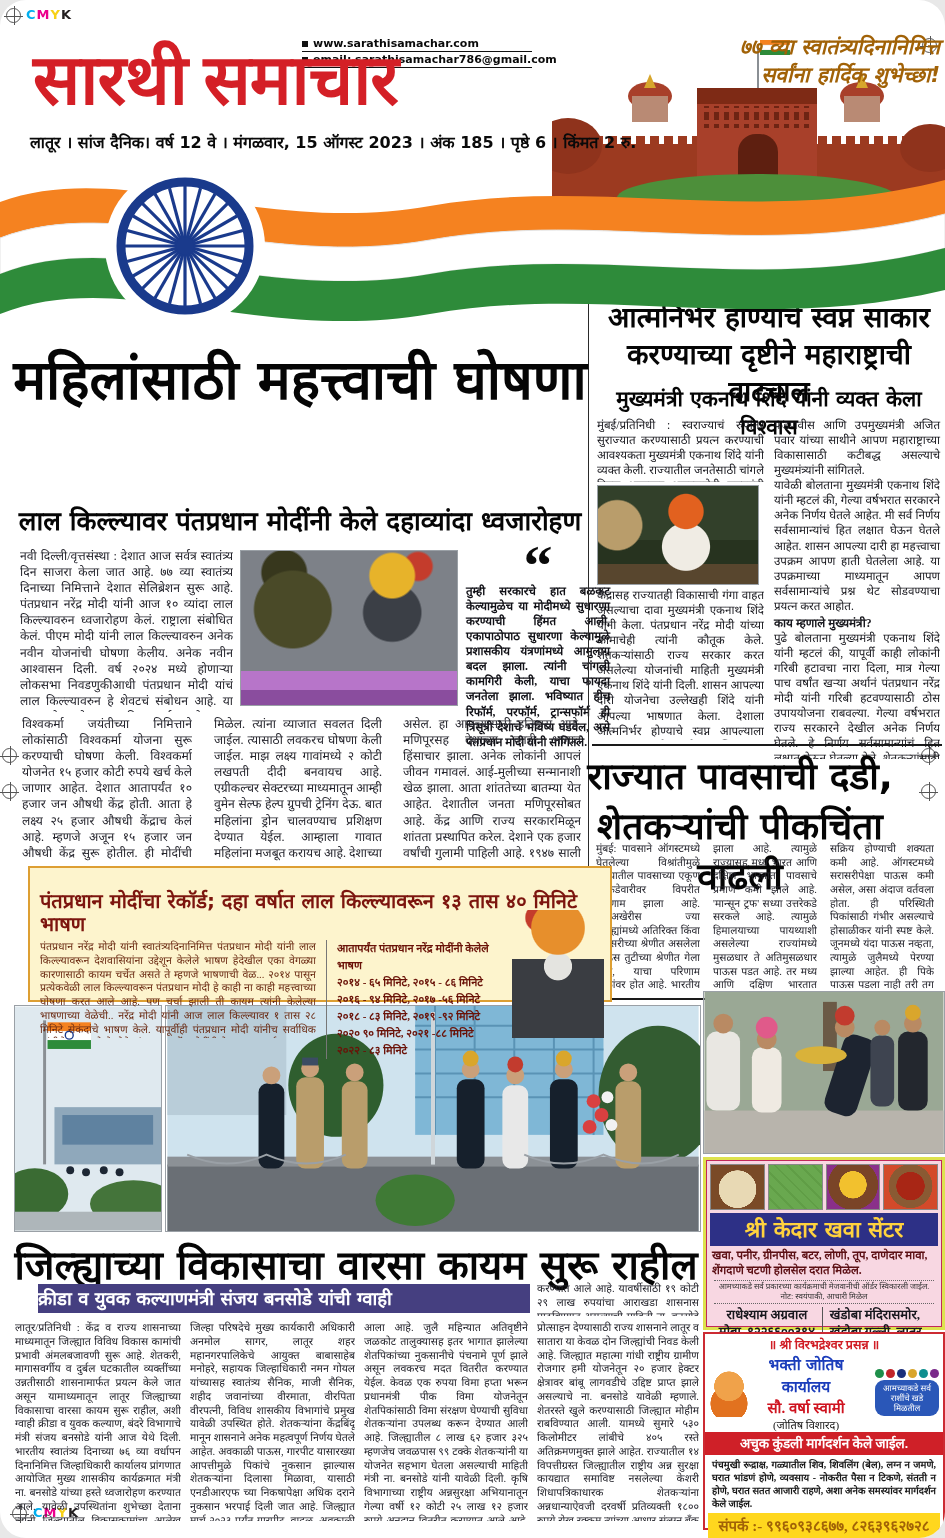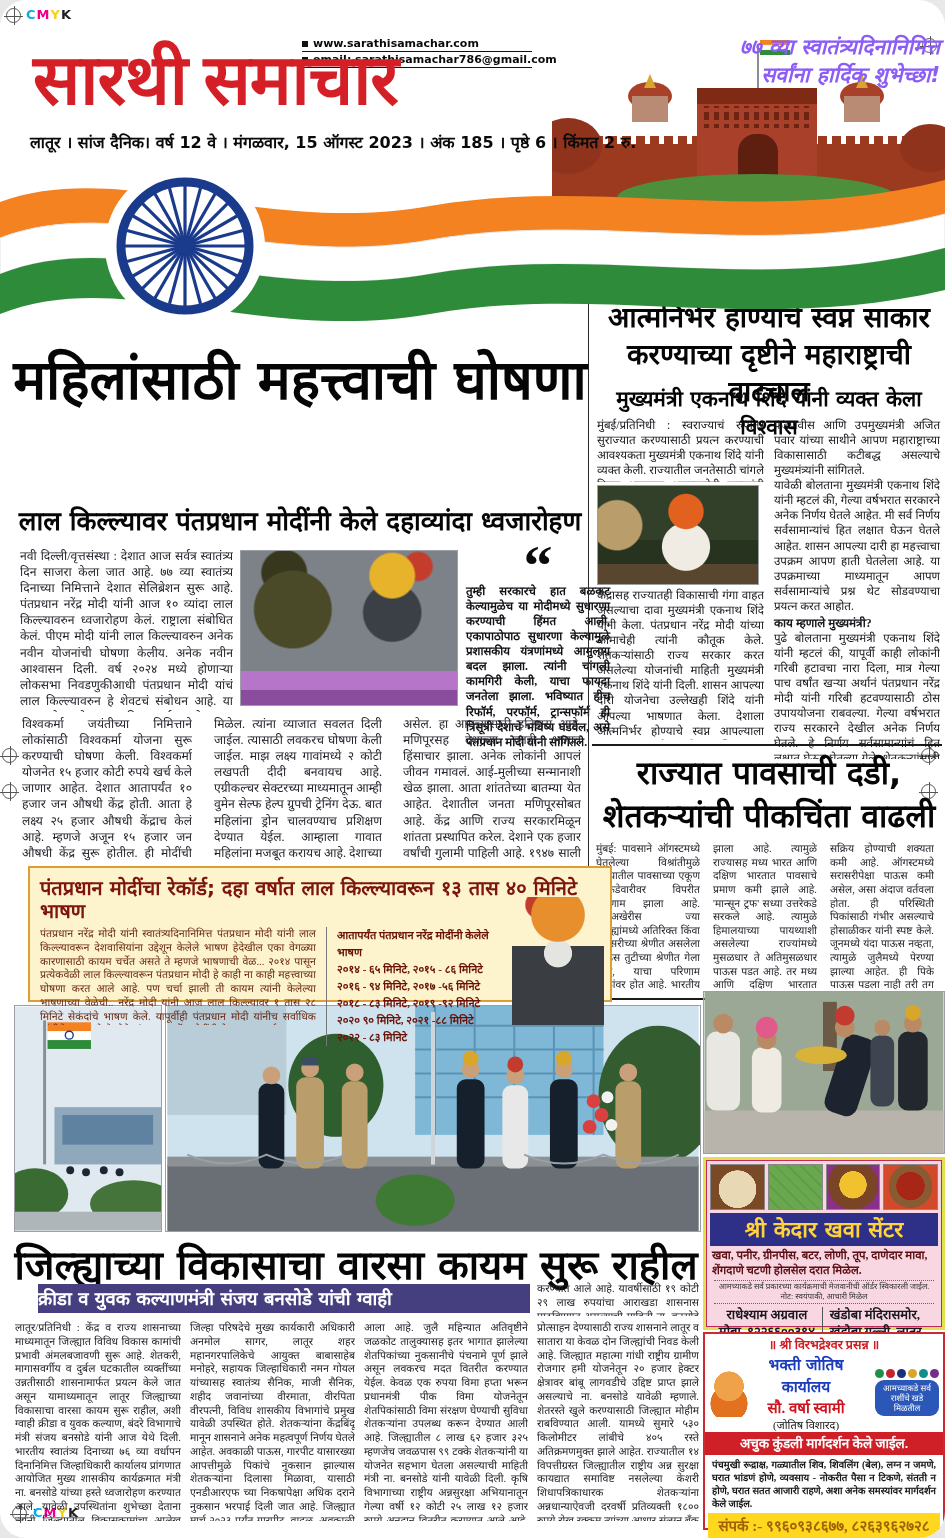--- a/index.html
+++ b/index.html
@@ -16,26 +16,26 @@
   .reg:before{left:50%;top:-3px;bottom:-3px;width:1px;}
   .reg:after{top:50%;left:-3px;right:-3px;height:1px;}
   .cmyk{font-family:"DejaVu Sans", sans-serif;font-weight:700;font-size:13px;letter-spacing:1px;}
   .cmyk span:nth-child(1){color:#00aeef}.cmyk span:nth-child(2){color:#ec008c}
   .cmyk span:nth-child(3){color:#f7d117}.cmyk span:nth-child(4){color:#231f20}
   .contact-row{border-bottom:1.5px solid #111;font-family:"DejaVu Sans", sans-serif;
                font-weight:700;font-size:11px;color:#0a0a0a;padding:1px 0;white-space:nowrap;}
   .sq{display:inline-block;width:6px;height:6px;background:#111;margin-right:5px;}
   #masthead{font-size:70px;font-weight:900;color:#d41f26;white-space:nowrap;letter-spacing:-1px;line-height:1;}
   #greeting{font-family:"DejaVu Sans", sans-serif;font-style:italic;font-weight:800;font-size:21px;
-            color:#8b5cf6;text-align:right;line-height:1.35;z-index:6;}
+            color:#a16207;text-align:right;line-height:1.35;z-index:6;}
   #dateline{font-family:"DejaVu Sans", sans-serif;font-weight:700;font-size:16px;color:#0a0a0a;white-space:nowrap;z-index:6;}
   .photo{border:1px solid #9aa0a6;box-sizing:border-box;}
   .quote-mark{font-size:58px;line-height:.9;text-align:center;font-weight:900;color:#0a0a0a;height:44px;}
   .quote-text{font-size:11.6px;font-weight:700;line-height:1.3;color:#101016;text-align:justify;}
-  #record-box{background:#fdf4cd;border:2px solid #dd9f33;box-sizing:border-box;padding:9px 10px;z-index:3;}
+  #record-box{background:#fdf4cd;border:2px solid #dd9f33;box-sizing:border-box;padding:22px 10px;z-index:3;}
   #record-box .rb-title{font-family:"DejaVu Sans", sans-serif;font-weight:800;font-size:20px;color:#7c150e;line-height:1.15;}
   #record-box .rb-body{font-size:10.6px;line-height:1.3;color:#6a2a12;}
   #record-box .rb-list{font-size:11px;font-weight:700;color:#6a1208;line-height:1.55;}
   .band{background:#453f80;color:#fff;font-family:"DejaVu Sans", sans-serif;font-weight:700;}
   .hrule{border-top:2px solid #1a1a1a;height:0;}
   .vrule{border-left:1px solid #2a2a2a;width:0;}
   
   #khawa{box-sizing:border-box;background:#f8d7e2;border:3px solid #dde24e;box-shadow:0 0 0 1px #c2285a inset;}
   #khawa .foods{display:flex;gap:3px;padding:4px 4px 2px 4px;height:46px;}
   #khawa .foods div{flex:1;border:1px solid #888;}
@@ -230,21 +230,21 @@
   </div>
   <div class="abs" style="left:774px;top:418px;width:166px;">
     <div class="just" style="font-size:11.6px;line-height:1.3;">फडणवीस आणि उपमुख्यमंत्री अजित पवार यांच्या साथीने आपण महाराष्ट्राच्या विकासासाठी कटीबद्ध असल्याचे मुख्यमंत्र्यांनी सांगितले.</div>
     <div class="just" style="font-size:11.6px;line-height:1.3;">यावेळी बोलताना मुख्यमंत्री एकनाथ शिंदे यांनी म्हटलं की, गेल्या वर्षभरात सरकारने अनेक निर्णय घेतले आहेत. मी सर्व निर्णय सर्वसामान्यांचं हित लक्षात घेऊन घेतले आहेत. शासन आपल्या दारी हा महत्त्वाचा उपक्रम आपण हाती घेतलेला आहे. या उपक्रमाच्या माध्यमातून आपण सर्वसामान्यांचे प्रश्न थेट सोडवण्याचा प्रयत्न करत आहोत.</div>
     <div style="font-size:11.8px;font-weight:800;">काय म्हणाले मुख्यमंत्री?</div>
     <div class="just hidden-ovf" style="font-size:11.6px;line-height:1.3;height:128px;">पुढे बोलताना मुख्यमंत्री एकनाथ शिंदे यांनी म्हटलं की, यापूर्वी काही लोकांनी गरिबी हटावचा नारा दिला, मात्र गेल्या पाच वर्षांत खऱ्या अर्थानं पंतप्रधान नरेंद्र मोदी यांनी गरिबी हटवण्यासाठी ठोस उपाययोजना राबवल्या. गेल्या वर्षभरात राज्य सरकारने देखील अनेक निर्णय घेतले. हे निर्णय सर्वसामान्यांचं हित लक्षात घेऊन घेतल्या गेले. शेतकऱ्यांसाठी आपण एक रुपयांमध्ये पीक विमा योजना सुरू केली. या योजनेचा लाखो शेतकऱ्यांनी लाभ घेतला. रखडलेल्या जलसंपदा योजनांना आपण चालना दिली. यामुळे जवळपास आठ लाख हेक्टर क्षेत्रफळाची जमीन पाण्याखाली येणार आहे. राज्यातील ज्येष्ठ नागरिकांसाठी एसटीचा प्रवास मोफत करण्यात आला आहे, तसेच महिलांना देखील अर्ध्या तिकिटामध्ये प्रवासाची सुविधा उपलब्ध करून देण्यात आली आहे.</div>
   </div>
 
   <div class="abs hrule" style="left:592px;top:744px;width:350px;"></div>
 
-  <div class="abs headline" style="left:595px;top:752px;width:348px;font-size:32px;line-height:1.35;">
+  <div class="abs headline" style="left:566px;top:752px;width:348px;font-size:37px;line-height:1.35;">
     <div>राज्यात पावसाची दडी,</div>
     <div>शेतकऱ्यांची पीकचिंता वाढली</div>
   </div>
   <div class="abs smallcol just hidden-ovf" style="left:596px;top:842px;width:104px;height:150px;font-size:10.5px;">मुंबई: पावसाने ऑगस्टमध्ये घेतलेल्या विश्रांतीमुळे राज्यातील पावसाच्या एकूण आकडेवारीवर विपरीत परिणाम झाला आहे. जुलैअखेरीस ज्या जिल्ह्यांमध्ये अतिरिक्त किंवा सरासरीच्या श्रेणीत असलेला पाऊस तुटीच्या श्रेणीत गेला आहे, याचा परिणाम पिकांवर होत आहे. भारतीय हवामान विभागाने राज्य सरकारला पुढील १५ दिवसांच्या पावसाचा अंदाज घेऊन जलसिंचनासाठी पर्यायी तजवीज करण्याची सूचना केली आहे. मान्सूनमध्ये सध्या खंड निर्माण</div>
   <div class="abs smallcol just hidden-ovf" style="left:713px;top:842px;width:104px;height:150px;font-size:10.5px;">झाला आहे. त्यामुळे राज्यासह मध्य भारत आणि दक्षिण भारतात पावसाचे प्रमाण कमी झाले आहे. 'मान्सून ट्रफ' सध्या उत्तरेकडे सरकले आहे. त्यामुळे हिमालयाच्या पायथ्याशी असलेल्या राज्यांमध्ये मुसळधार ते अतिमुसळधार पाऊस पडत आहे. तर मध्य आणि दक्षिण भारतात पाऊस कमी झाला आहे. यामुळे शेतीवर परिणामाची शक्यता निर्माण झाली आहे, असे पुण्यातील हवामान संशोधन आणि सेवा विभागाचे प्रमुख कृष्णानंद होसाळीकर यांनी सांगितले. पुढील १५ दिवसांमध्येही पाऊस पुन्हा</div>
   <div class="abs smallcol just hidden-ovf" style="left:830px;top:842px;width:104px;height:150px;font-size:10.5px;">सक्रिय होण्याची शक्यता कमी आहे. ऑगस्टमध्ये सरासरीपेक्षा पाऊस कमी असेल, असा अंदाज वर्तवला होता. ही परिस्थिती पिकांसाठी गंभीर असल्याचे होसाळीकर यांनी स्पष्ट केले. जूनमध्ये यंदा पाऊस नव्हता, त्यामुळे जुलैमध्ये पेरण्या झाल्या आहेत. ही पिके पाऊस पडला नाही तरी तग धरण्याइतकी सशक्त नसल्याने या पिकांना तगवण्यासाठी पर्यायी जलसिंचन व्यवस्थेचा विचार करावा यासंदर्भात राज्य सरकारला माहिती देण्यात आल्याचे होसाळीकर यांनी सांगितले.</div>
 
   <div class="abs hrule" style="left:592px;top:998px;width:350px;"></div>
 
   <svg class="abs photo" style="left:14px;top:1005px;" width="148" height="227" viewBox="0 0 148 227">

